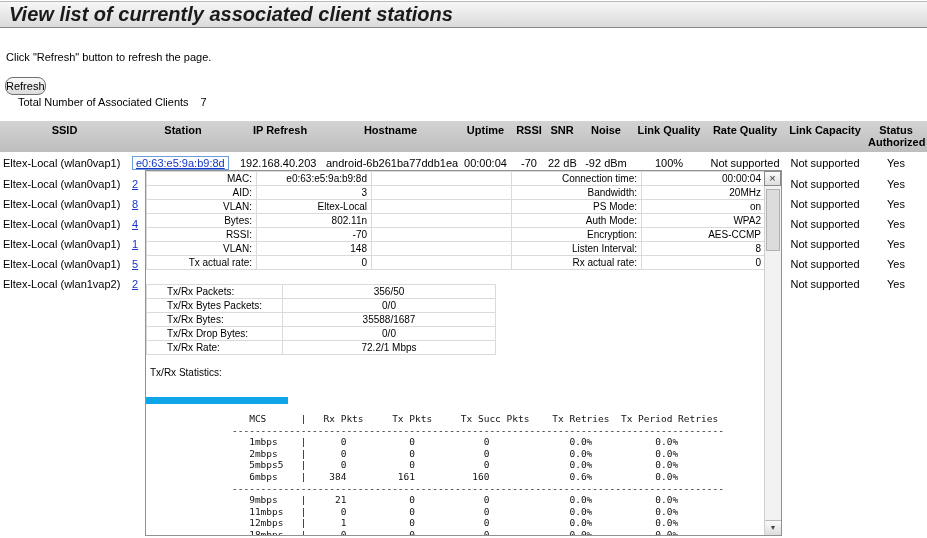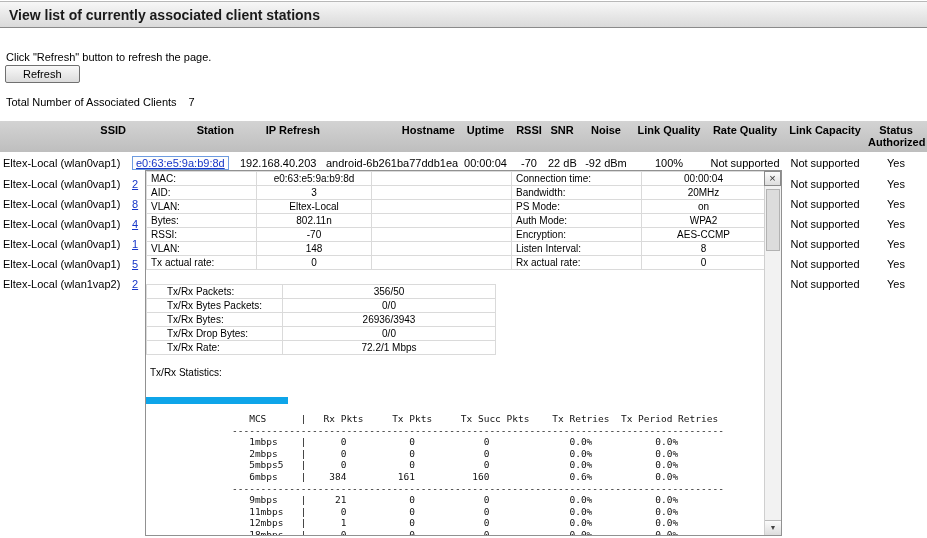--- a/index.html
+++ b/index.html
@@ -7,53 +7,53 @@
   body {
     width: 927px; height: 538px; position: relative; overflow: hidden;
     font-family: "Liberation Sans", sans-serif; font-size: 11px;
     color: #000; background: #fff;
   }
   .title-bar {
     position: absolute; left: 0; top: 1px; width: 100%; height: 27px;
     background: linear-gradient(#f7f7f7, #dadada);
     border-top: 1px solid #b8b8b8; border-bottom: 1px solid #8a8a8a;
     display: flex; align-items: center; padding-left: 9px;
-    font-size: 14px; font-weight: bold; color: #1a1a1a;
+    font-size: 20px; font-weight: bold; font-style: italic; color: #1a1a1a;
   }
   .hint { position: absolute; left: 6px; top: 51px; }
   .refresh-btn {
-    position: absolute; left: 5px; top: 65px; height: 18px; padding: 0 17px;
+    position: absolute; left: 5px; top: 77px; height: 18px; padding: 0 0;
     font-family: "Liberation Sans", sans-serif; font-size: 11px;
     background: linear-gradient(#f9f9f9, #dcdcdc);
-    border: 1px solid #707070; border-radius: 2px; cursor: pointer;
-  }
-  .total { position: absolute; left: 6px; top: 96px; }
+    border: 1px solid #707070; border-radius: 8px; cursor: pointer;
+  }
+  .total { position: absolute; left: 18px; top: 96px; }
   .total .val { margin-left: 12px; }
 
   table.clients {
     position: absolute; left: 0; top: 121px; width: 927px;
     border-collapse: collapse; table-layout: fixed; font-size: 11px;
   }
   table.clients th {
     background: linear-gradient(#d3d3d3, #bebebe);
-    font-weight: bold; text-align: right; vertical-align: top;
+    font-weight: bold; text-align: center; vertical-align: top;
     padding: 3px 3px 1px 3px; white-space: nowrap; height: 31px;
   }
   table.clients td { padding: 4px 3px; height: 13px; white-space: nowrap; overflow: hidden; }
   table.clients th.c, table.clients td.c { text-align: center; }
   a.station { color: #1636c8; text-decoration: underline; cursor: pointer; }
   .selected-box { border: 1px solid #6d9be0; padding: 0 3px; display: inline-block; background: #fdfdfd; }
 
   .popup {
     position: absolute; left: 145px; top: 170px; width: 637px; height: 366px;
     background: #fff; border: 1px solid #919191; font-size: 10px; z-index: 5;
   }
   .popup-content { position: absolute; left: 0; top: 0; width: 620px; height: 100%; overflow: hidden; }
   table.kv { border-collapse: collapse; width: 620px; }
-  table.kv td { border: 1px solid #dadada; padding: 1px 4px; line-height: 11px; white-space: nowrap; }
+  table.kv td { border: 1px solid #dadada; padding: 1px 4px; line-height: 11px; white-space: nowrap; text-align: right; }
   table.kv2 { border-collapse: collapse; width: 350px; margin-top: 14px; }
   table.kv2 td { border: 1px solid #dadada; padding: 1px 20px; line-height: 11px; white-space: nowrap; }
   td.v { text-align: center; }
   .stats-title {
     display: block; width: 142px; margin-top: 10px;
     padding: 2px 4px 19px 4px; border-bottom: 7px solid #0ea5e9; white-space: nowrap;
   }
   pre.stats {
     margin: 9px 0 0 86px; font-family: "DejaVu Sans Mono", monospace;
     font-size: 9.5px; line-height: 11.6px; white-space: pre; color: #111;
@@ -298,21 +298,21 @@
           <tr>
         <td>Tx/Rx Packets:</td>
         <td class="v">356/50</td>
       </tr>
       <tr>
         <td>Tx/Rx Bytes Packets:</td>
         <td class="v">0/0</td>
       </tr>
       <tr>
         <td>Tx/Rx Bytes:</td>
-        <td class="v">26936/3943</td>
+        <td class="v">35588/1687</td>
       </tr>
       <tr>
         <td>Tx/Rx Drop Bytes:</td>
         <td class="v">0/0</td>
       </tr>
       <tr>
         <td>Tx/Rx Rate:</td>
         <td class="v">72.2/1 Mbps</td>
       </tr>
     </tbody>

